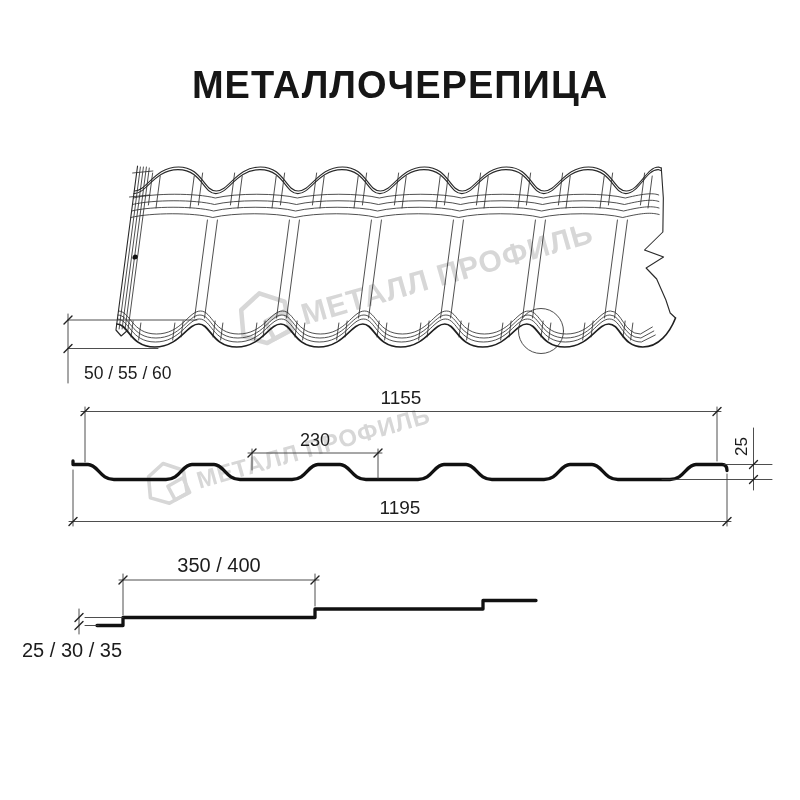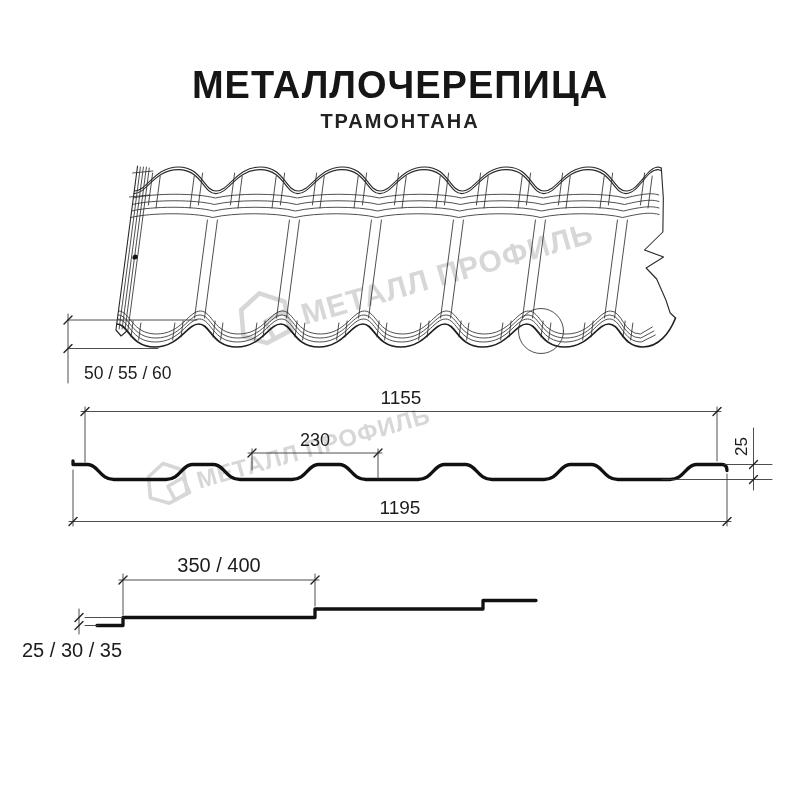--- a/index.html
+++ b/index.html
@@ -19,21 +19,20 @@
   .dimtxt{fill:#1c1c1c;font-family:"Liberation Sans",sans-serif;}
   .wm{stroke:#d7d7d7;fill:none;stroke-width:4.5;stroke-linejoin:round;}
   .wmtxt{fill:#d7d7d7;font-weight:700;font-family:"Liberation Sans",sans-serif;letter-spacing:1px;}
 </style>
 </head>
 <body>
 
 <div class="page">
 
   <div class="title">МЕТАЛЛОЧЕРЕПИЦА</div>
-  <div class="subtitle">ТРАМОНТАНА</div>
 
   <svg width="800" height="800" viewBox="0 0 800 800">
 
     <g transform="translate(243,349) rotate(-16)">
       <path class="wm" d="M4,-12 L9,-38 L31,-49 L53,-34 L50,-5 L25,1 Z"></path>
       <path class="wm" d="M29,-20 L50,-25 L53,-5 L33,-1 Z"></path>
       <text class="wmtxt" x="66" y="-6" font-size="30">МЕТАЛЛ ПРОФИЛЬ</text>
     </g>
 
     <g transform="translate(150,508) rotate(-16) scale(0.8)">

